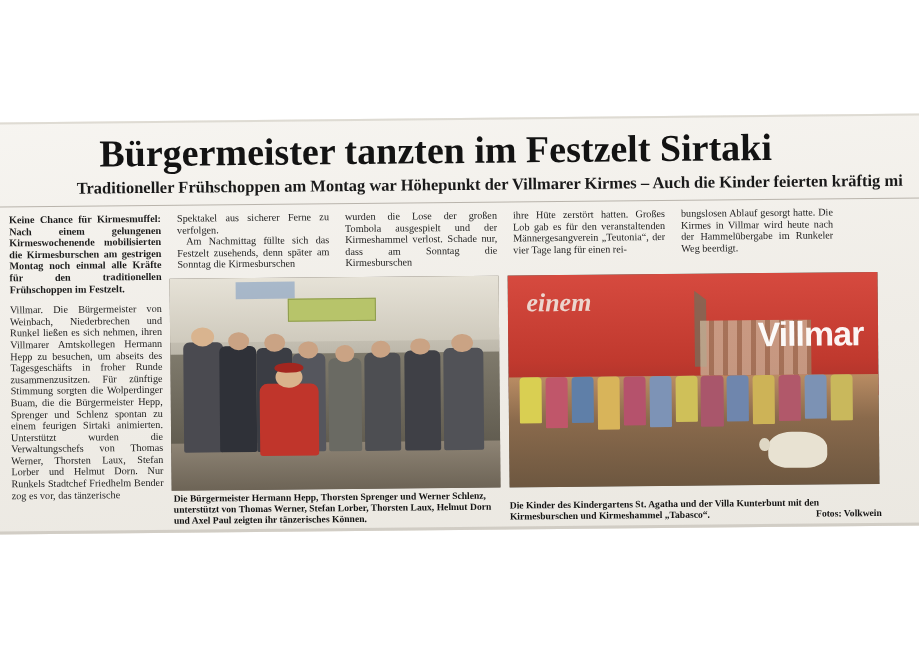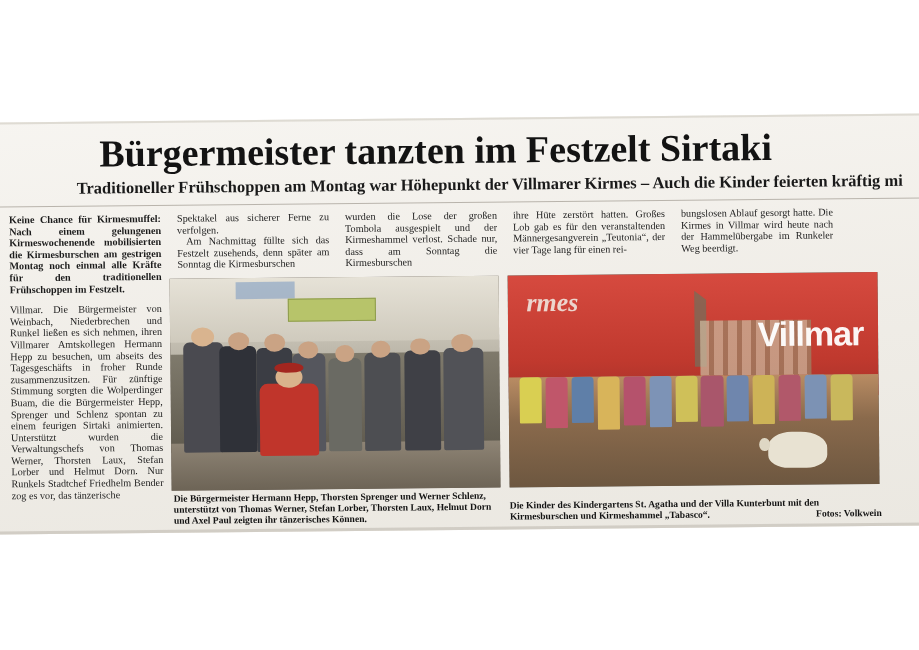--- a/index.html
+++ b/index.html
@@ -365,21 +365,21 @@
         <div class="head" style="left:32%;bottom:48%;width:8%;height:10%;background:#d9b38c;"></div>
         <div class="cap-red" style="left:31.5%;bottom:55%;width:9%;height:5%;"></div>
       </div>
 
       <div class="caption cap-left">Die Bürgermeister Hermann Hepp, Thorsten Sprenger und Werner Schlenz, unterstützt von Thomas Werner, Stefan Lorber, Thorsten Laux, Helmut Dorn und Axel Paul zeigten ihr tänzerisches Können.</div>
 
       <div class="photo photo-right">
         <div class="pr-wall"></div>
         <div class="pr-church"></div>
         <div class="pr-houses"></div>
-        <div class="pr-letters2">rmes</div>
+        <div class="pr-letters2">einem</div>
         <div class="pr-letters">Villmar</div>
         <div class="pr-kids"></div>
 
         <div class="kid" style="left:3%;bottom:30%;width:6%;height:22%;background:#d9cf52;"></div>
         <div class="kid" style="left:10%;bottom:28%;width:6%;height:24%;background:#c0566a;"></div>
         <div class="kid" style="left:17%;bottom:30%;width:6%;height:22%;background:#5f7fa8;"></div>
         <div class="kid" style="left:24%;bottom:27%;width:6%;height:25%;background:#d8b45a;"></div>
         <div class="kid" style="left:31%;bottom:29%;width:6%;height:23%;background:#b5526c;"></div>
         <div class="kid" style="left:38%;bottom:28%;width:6%;height:24%;background:#7d93b6;"></div>
         <div class="kid" style="left:45%;bottom:30%;width:6%;height:22%;background:#cfc059;"></div>

